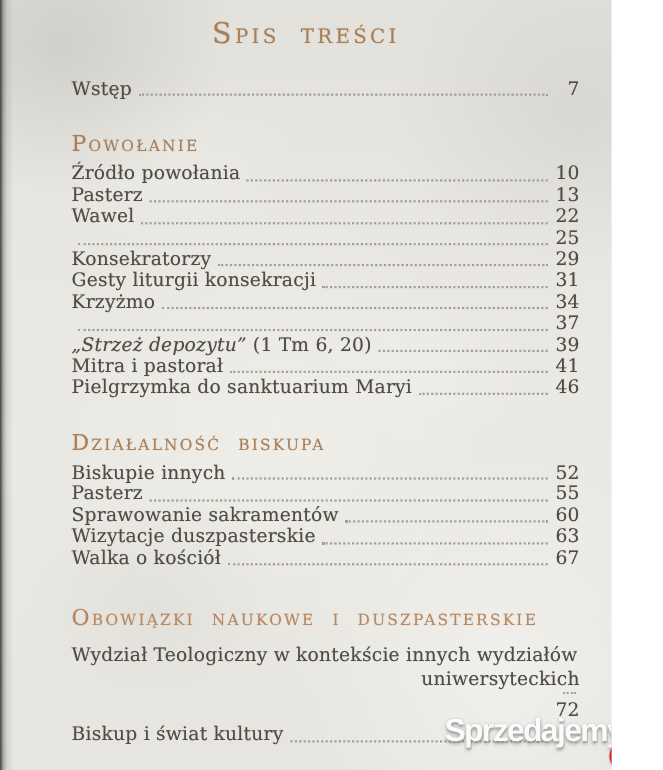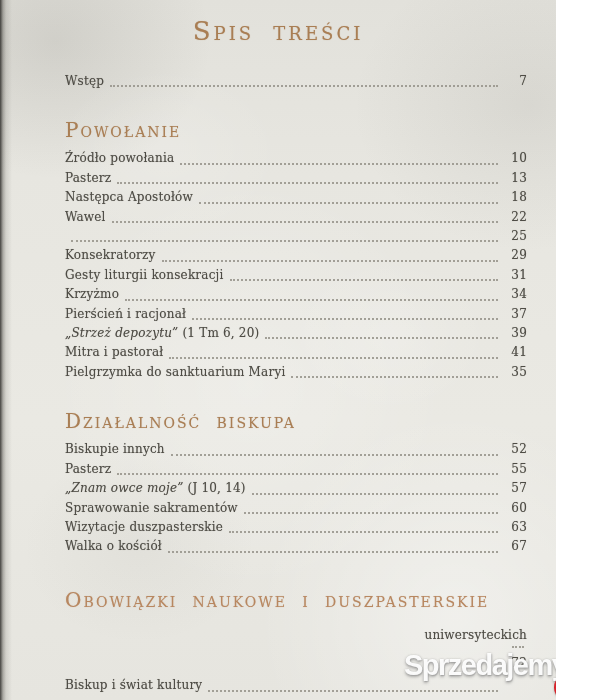--- a/index.html
+++ b/index.html
@@ -39,21 +39,21 @@
     font-variant:small-caps;font-size:20px;line-height:25px;
     letter-spacing:2px;word-spacing:7px;color:#a97e54;
     text-shadow:0 0 1px rgba(169,126,84,.4);
   }
   .toc-section:last-child .section-heading{margin-top:31px;color:#b88760;}
   .toc-section:last-child .toc-items{margin-top:11px;}
   .toc-section:last-child .toc-row{line-height:22px;min-height:22px;}
   .toc-items{margin-top:0;}
   .toc-row{
     display:flex;align-items:flex-end;
-    font-size:12px;line-height:19.4px;min-height:19.4px;
+    font-size:17px;line-height:19.4px;min-height:19.4px;
     color:#4e4c45;letter-spacing:.2px;
     text-shadow:0 0 .7px rgba(78,76,69,.45);
   }
   .toc-row.indent{margin-left:30px;flex-direction:column;}
   .toc-label{white-space:nowrap;}
   .toc-label em{font-style:italic;}
   .toc-leader{
     flex:1;min-width:12px;height:0;
     border-bottom:2px dotted #96938a;
     margin:0 3px 4px 6px;opacity:.85;
@@ -101,25 +101,20 @@
               <span class="toc-label">Źródło powołania</span>
               <span class="toc-leader"></span>
               <span class="toc-page">10</span>
             </div>
             <div class="toc-row">
               <span class="toc-label">Pasterz</span>
               <span class="toc-leader"></span>
               <span class="toc-page">13</span>
             </div>
             <div class="toc-row">
-              <span class="toc-label">Następca Apostołów</span>
-              <span class="toc-leader"></span>
-              <span class="toc-page">18</span>
-            </div>
-            <div class="toc-row">
               <span class="toc-label">Wawel</span>
               <span class="toc-leader"></span>
               <span class="toc-page">22</span>
             </div>
             <div class="toc-row">
               <span class="toc-leader"></span>
               <span class="toc-page">25</span>
             </div>
             <div class="toc-row">
               <span class="toc-label">Konsekratorzy</span>
@@ -130,79 +125,76 @@
               <span class="toc-label">Gesty liturgii konsekracji</span>
               <span class="toc-leader"></span>
               <span class="toc-page">31</span>
             </div>
             <div class="toc-row">
               <span class="toc-label">Krzyżmo</span>
               <span class="toc-leader"></span>
               <span class="toc-page">34</span>
             </div>
             <div class="toc-row">
-              <span class="toc-label">Pierścień i racjonał</span>
               <span class="toc-leader"></span>
               <span class="toc-page">37</span>
             </div>
             <div class="toc-row">
               <span class="toc-label"><em>„Strzeż depozytu”</em> (1 Tm 6, 20)</span>
               <span class="toc-leader"></span>
               <span class="toc-page">39</span>
             </div>
             <div class="toc-row">
               <span class="toc-label">Mitra i pastorał</span>
               <span class="toc-leader"></span>
               <span class="toc-page">41</span>
             </div>
             <div class="toc-row">
               <span class="toc-label">Pielgrzymka do sanktuarium Maryi</span>
               <span class="toc-leader"></span>
-              <span class="toc-page">35</span>
+              <span class="toc-page">46</span>
             </div>
           </div>
         </section>
         <section class="toc-section">
           <h2 class="section-heading">Działalność biskupa</h2>
           <div class="toc-items">
             <div class="toc-row">
               <span class="toc-label">Biskupie innych</span>
               <span class="toc-leader"></span>
               <span class="toc-page">52</span>
             </div>
             <div class="toc-row">
               <span class="toc-label">Pasterz</span>
               <span class="toc-leader"></span>
               <span class="toc-page">55</span>
             </div>
             <div class="toc-row">
-              <span class="toc-label"><em>„Znam owce moje”</em> (J 10, 14)</span>
-              <span class="toc-leader"></span>
-              <span class="toc-page">57</span>
-            </div>
-            <div class="toc-row">
               <span class="toc-label">Sprawowanie sakramentów</span>
               <span class="toc-leader"></span>
               <span class="toc-page">60</span>
             </div>
             <div class="toc-row">
               <span class="toc-label">Wizytacje duszpasterskie</span>
               <span class="toc-leader"></span>
               <span class="toc-page">63</span>
             </div>
             <div class="toc-row">
               <span class="toc-label">Walka o kościół</span>
               <span class="toc-leader"></span>
               <span class="toc-page">67</span>
             </div>
           </div>
         </section>
         <section class="toc-section">
           <h2 class="section-heading">Obowiązki naukowe i duszpasterskie</h2>
           <div class="toc-items">
+            <div class="toc-row">
+              <span class="toc-label">Wydział Teologiczny w kontekście innych wydziałów</span>
+            </div>
             <div class="toc-row indent">
               <span class="toc-label">uniwersyteckich</span>
               <span class="toc-leader"></span>
               <span class="toc-page">72</span>
             </div>
             <div class="toc-row">
               <span class="toc-label">Biskup i świat kultury</span>
               <span class="toc-leader"></span>
               <span class="toc-page"></span>
             </div>

